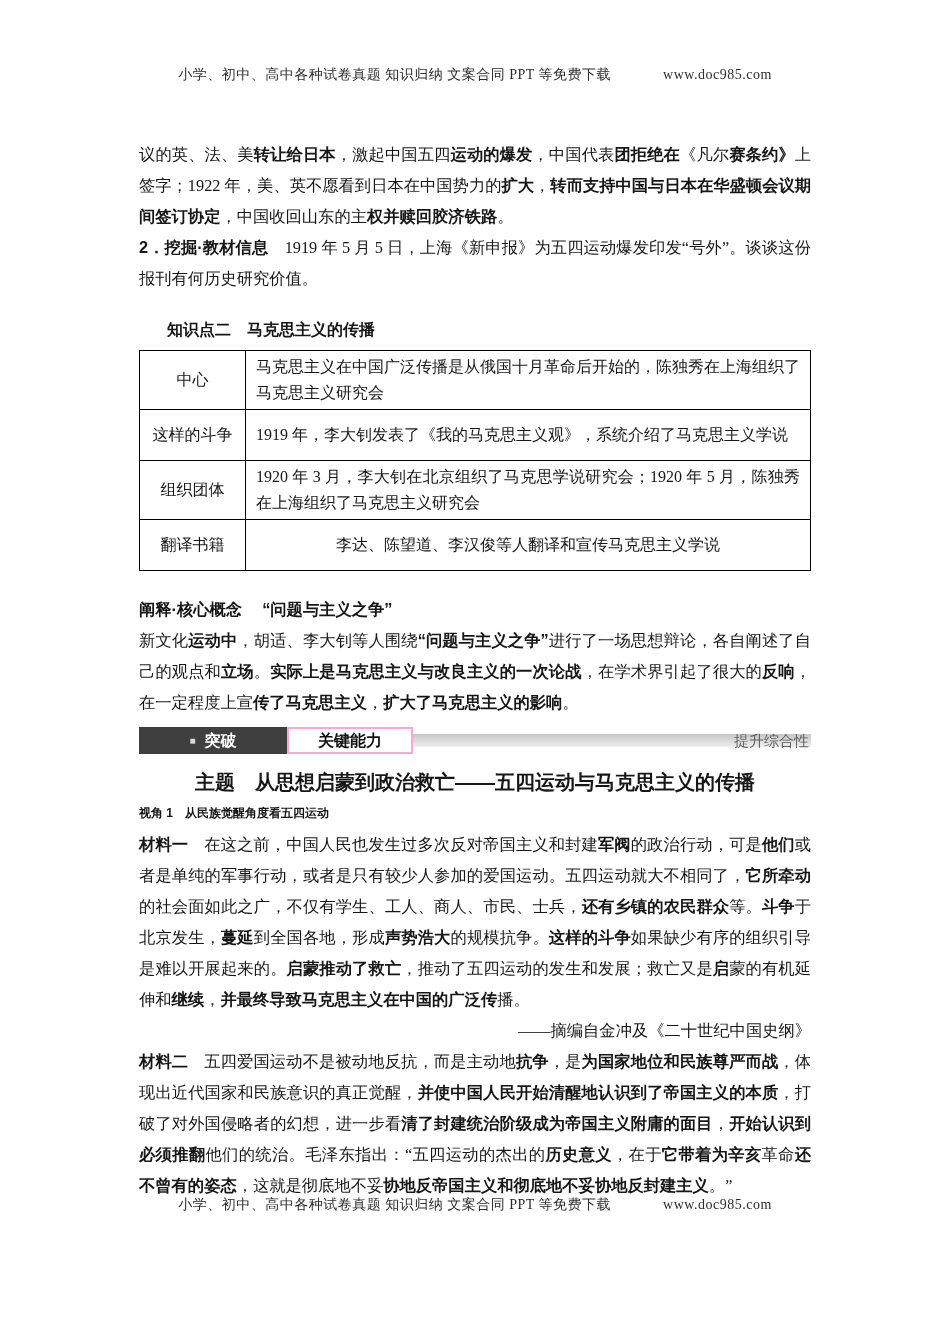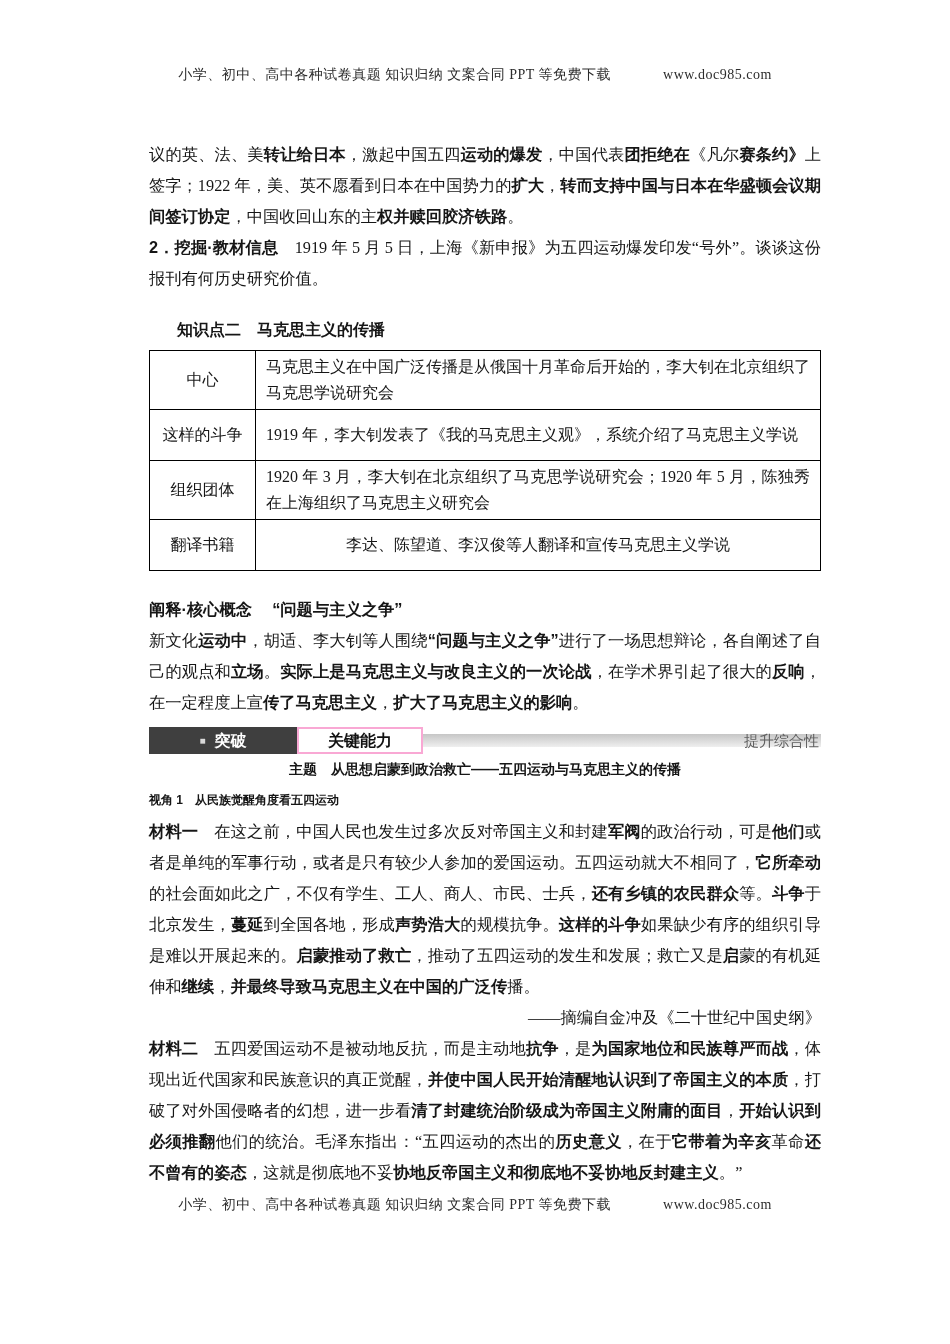--- a/index.html
+++ b/index.html
@@ -15,21 +15,21 @@
   }
   .header, .footer {
     position: absolute; left: 0; width: 100%;
     display: flex; justify-content: center; align-items: baseline; gap: 52px;
     font-size: 14px; color: #2c2c2c; letter-spacing: 0.5px;
   }
   .header { top: 66px; }
   .footer { top: 1196px; }
   .site-url { color: #2c2c2c; }
   .content {
-    position: absolute; left: 149px; top: 139px; width: 672px;
+    position: absolute; left: 139px; top: 139px; width: 672px;
     font-size: 16.3px; line-height: 31px; text-align: justify;
   }
   .para { text-align: justify; }
   .bd { font-weight: 700; font-family: "Liberation Sans", "DejaVu Sans", sans-serif; }
   .kp-heading { font-size: 16px; line-height: 31px; margin-top: 20px; margin-left: 28px; }
   table.ktable {
     border-collapse: collapse; width: 100%; margin-top: 5px;
     font-size: 16px; line-height: 26px; text-align: justify;
   }
   .ktable td { border: 1.5px solid #000; padding: 3px 10px; vertical-align: middle; }
@@ -51,21 +51,21 @@
   }
   .banner-bar { flex: 1; position: relative; display: flex; align-items: center; justify-content: flex-end; }
   .banner-bar::before {
     content: ""; position: absolute; left: 0; right: 0; top: 7px; bottom: 7px;
     background: linear-gradient(to bottom, #c6c6c6, #efefef);
   }
   .banner-tag {
     position: relative; color: #5f5f5f; font-size: 15px; padding: 0 2px;
     font-family: "Liberation Sans", "DejaVu Sans", sans-serif;
   }
-  .theme-line { text-align: center; font-size: 14px; }
+  .theme-line { text-align: center; margin-top: 13px; font-size: 20px; }
   .perspective-line { font-size: 12px; }
   .mat-label { margin-right: 16px; }
   .right { text-align: right; }
 </style>
 </head>
 <body>
 
 <div class="page">
 
   <div class="header">
@@ -78,21 +78,21 @@
     <p class="para"><span>议的英、法、美</span><span class="bd">转让给日本</span><span>，激起中国五四</span><span class="bd">运动的爆发</span><span>，中国代表</span><span class="bd">团拒绝在</span><span>《凡尔</span><span class="bd">赛条约》</span><span>上签字；1922 年，美、英不愿看到日本在中国势力的</span><span class="bd">扩大</span><span>，</span><span class="bd">转而支持中国与日本在华盛顿</span><span class="bd">会议期间签订协定</span><span>，中国收回山东的主</span><span class="bd">权并赎回胶济铁路</span><span>。</span></p>
 
     <p class="para"><span class="bd">2．挖掘·教材信息</span><span>　1919 年 5 月 5 日，上海《新申报》为五四运动爆发印发“号外”。谈谈这份报刊有何历史研究价值。</span></p>
 
     <h3 class="kp-heading bd">知识点二　马克思主义的传播</h3>
 
     <table class="ktable">
       <tbody>
         <tr>
           <td class="tl">中心</td>
-          <td>马克思主义在中国广泛传播是从俄国十月革命后开始的，李大钊在北京组织了马克思学说研究会</td>
+          <td>马克思主义在中国广泛传播是从俄国十月革命后开始的，陈独秀在上海组织了马克思主义研究会</td>
         </tr>
         <tr>
           <td class="tl">这样的斗争</td>
           <td>1919 年，李大钊发表了《我的马克思主义观》，系统介绍了马克思主义学说</td>
         </tr>
         <tr>
           <td class="tl">组织团体</td>
           <td>1920 年 3 月，李大钊在北京组织了马克思学说研究会；1920 年 5 月，陈独秀在上海组织了马克思主义研究会</td>
         </tr>
         <tr>

